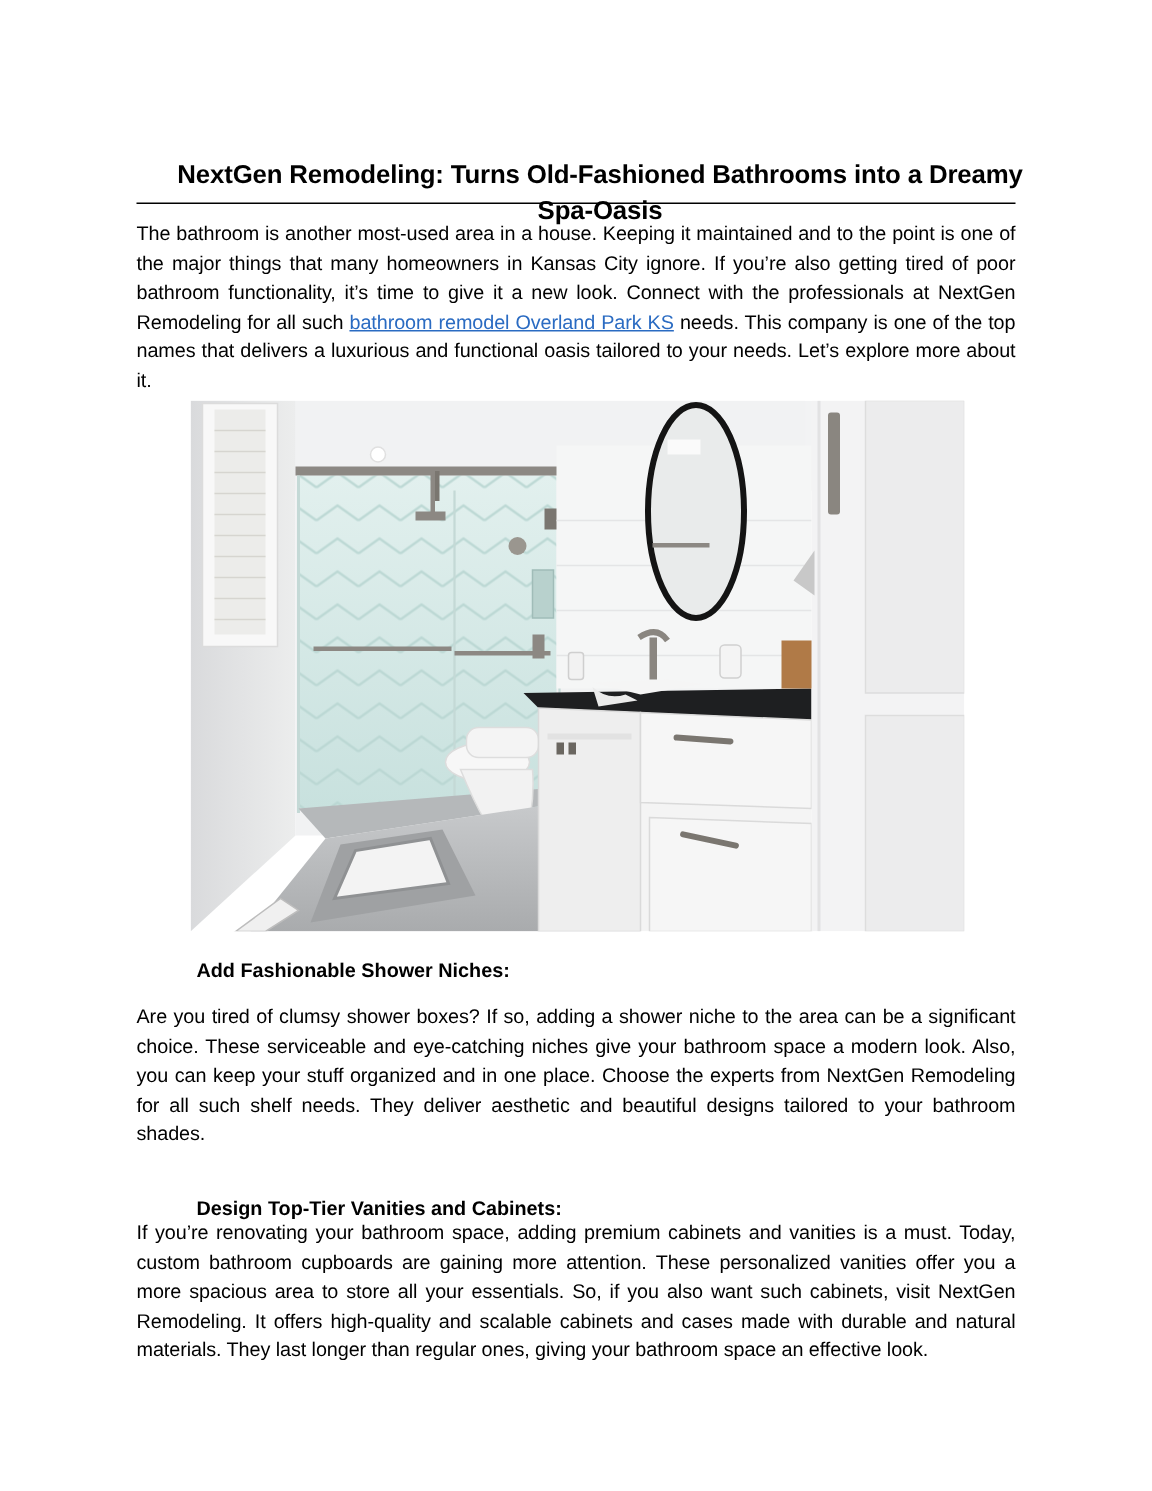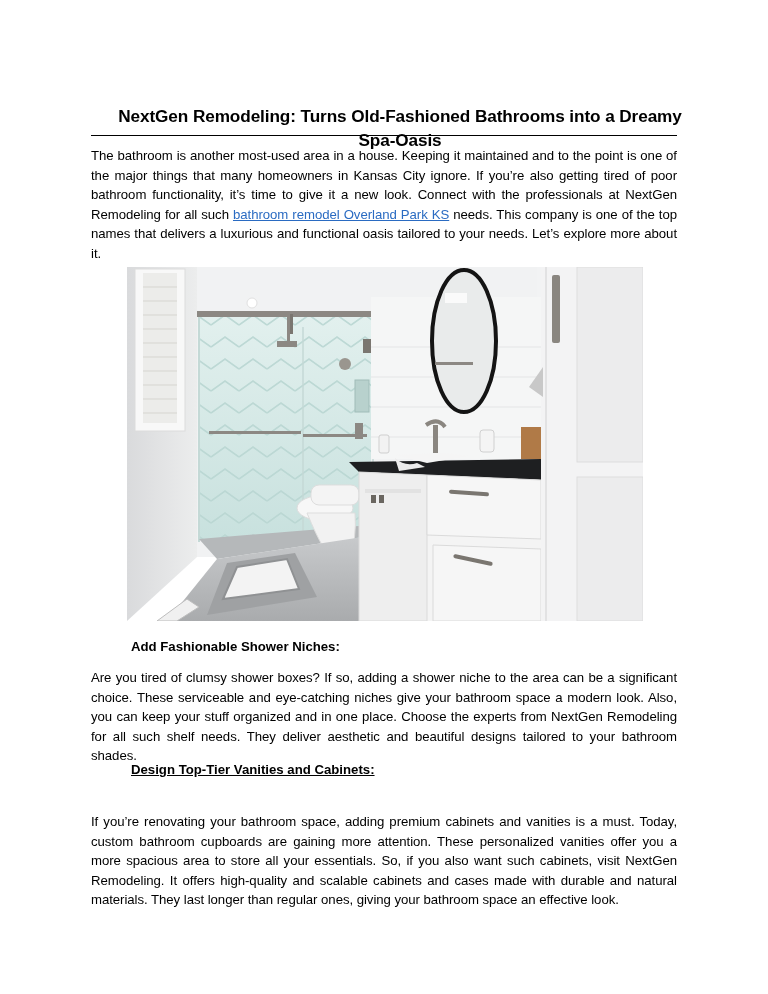--- a/index.html
+++ b/index.html
@@ -9,21 +9,21 @@
     .title { position: absolute; left: 0; top: 88px; width: 586px; text-align: center;
              font-weight: bold; font-size: 17.2px; line-height: 24px; letter-spacing: -0.1px; }
     .rule { position: absolute; left: 0; top: 135px; width: 586px; height: 0; border-top: 1.4px solid #000; }
     .para { position: absolute; left: 0; width: 586px; font-size: 13.2px; line-height: 19.5px;
             text-align: justify; letter-spacing: -0.05px; }
     .para a { color: #2a6bc2; text-decoration: underline; }
     .heading { position: absolute; left: 0; font-weight: bold; font-size: 13.2px; line-height: 19px; margin-left: 40px; }
     .p1 { top: 146px; }
     .h1 { top: 637px; }
     .p2 { top: 668px; }
-    .h2 { top: 760px; text-decoration: underline; }
+    .h2 { top: 796px; }
     .p3 { top: 812px; }
     .photo { position: absolute; left: 127px; top: 267px; width: 516px; height: 354px; overflow: hidden; }
     .photo svg { display: block; }
   </style>
 </head>
 <body>
 
 <div class="page">
   <h1 class="title" style="margin:16px;">NextGen Remodeling: Turns Old-Fashioned Bathrooms into a Dreamy Spa-Oasis</h1>
   <div class="rule"></div>

